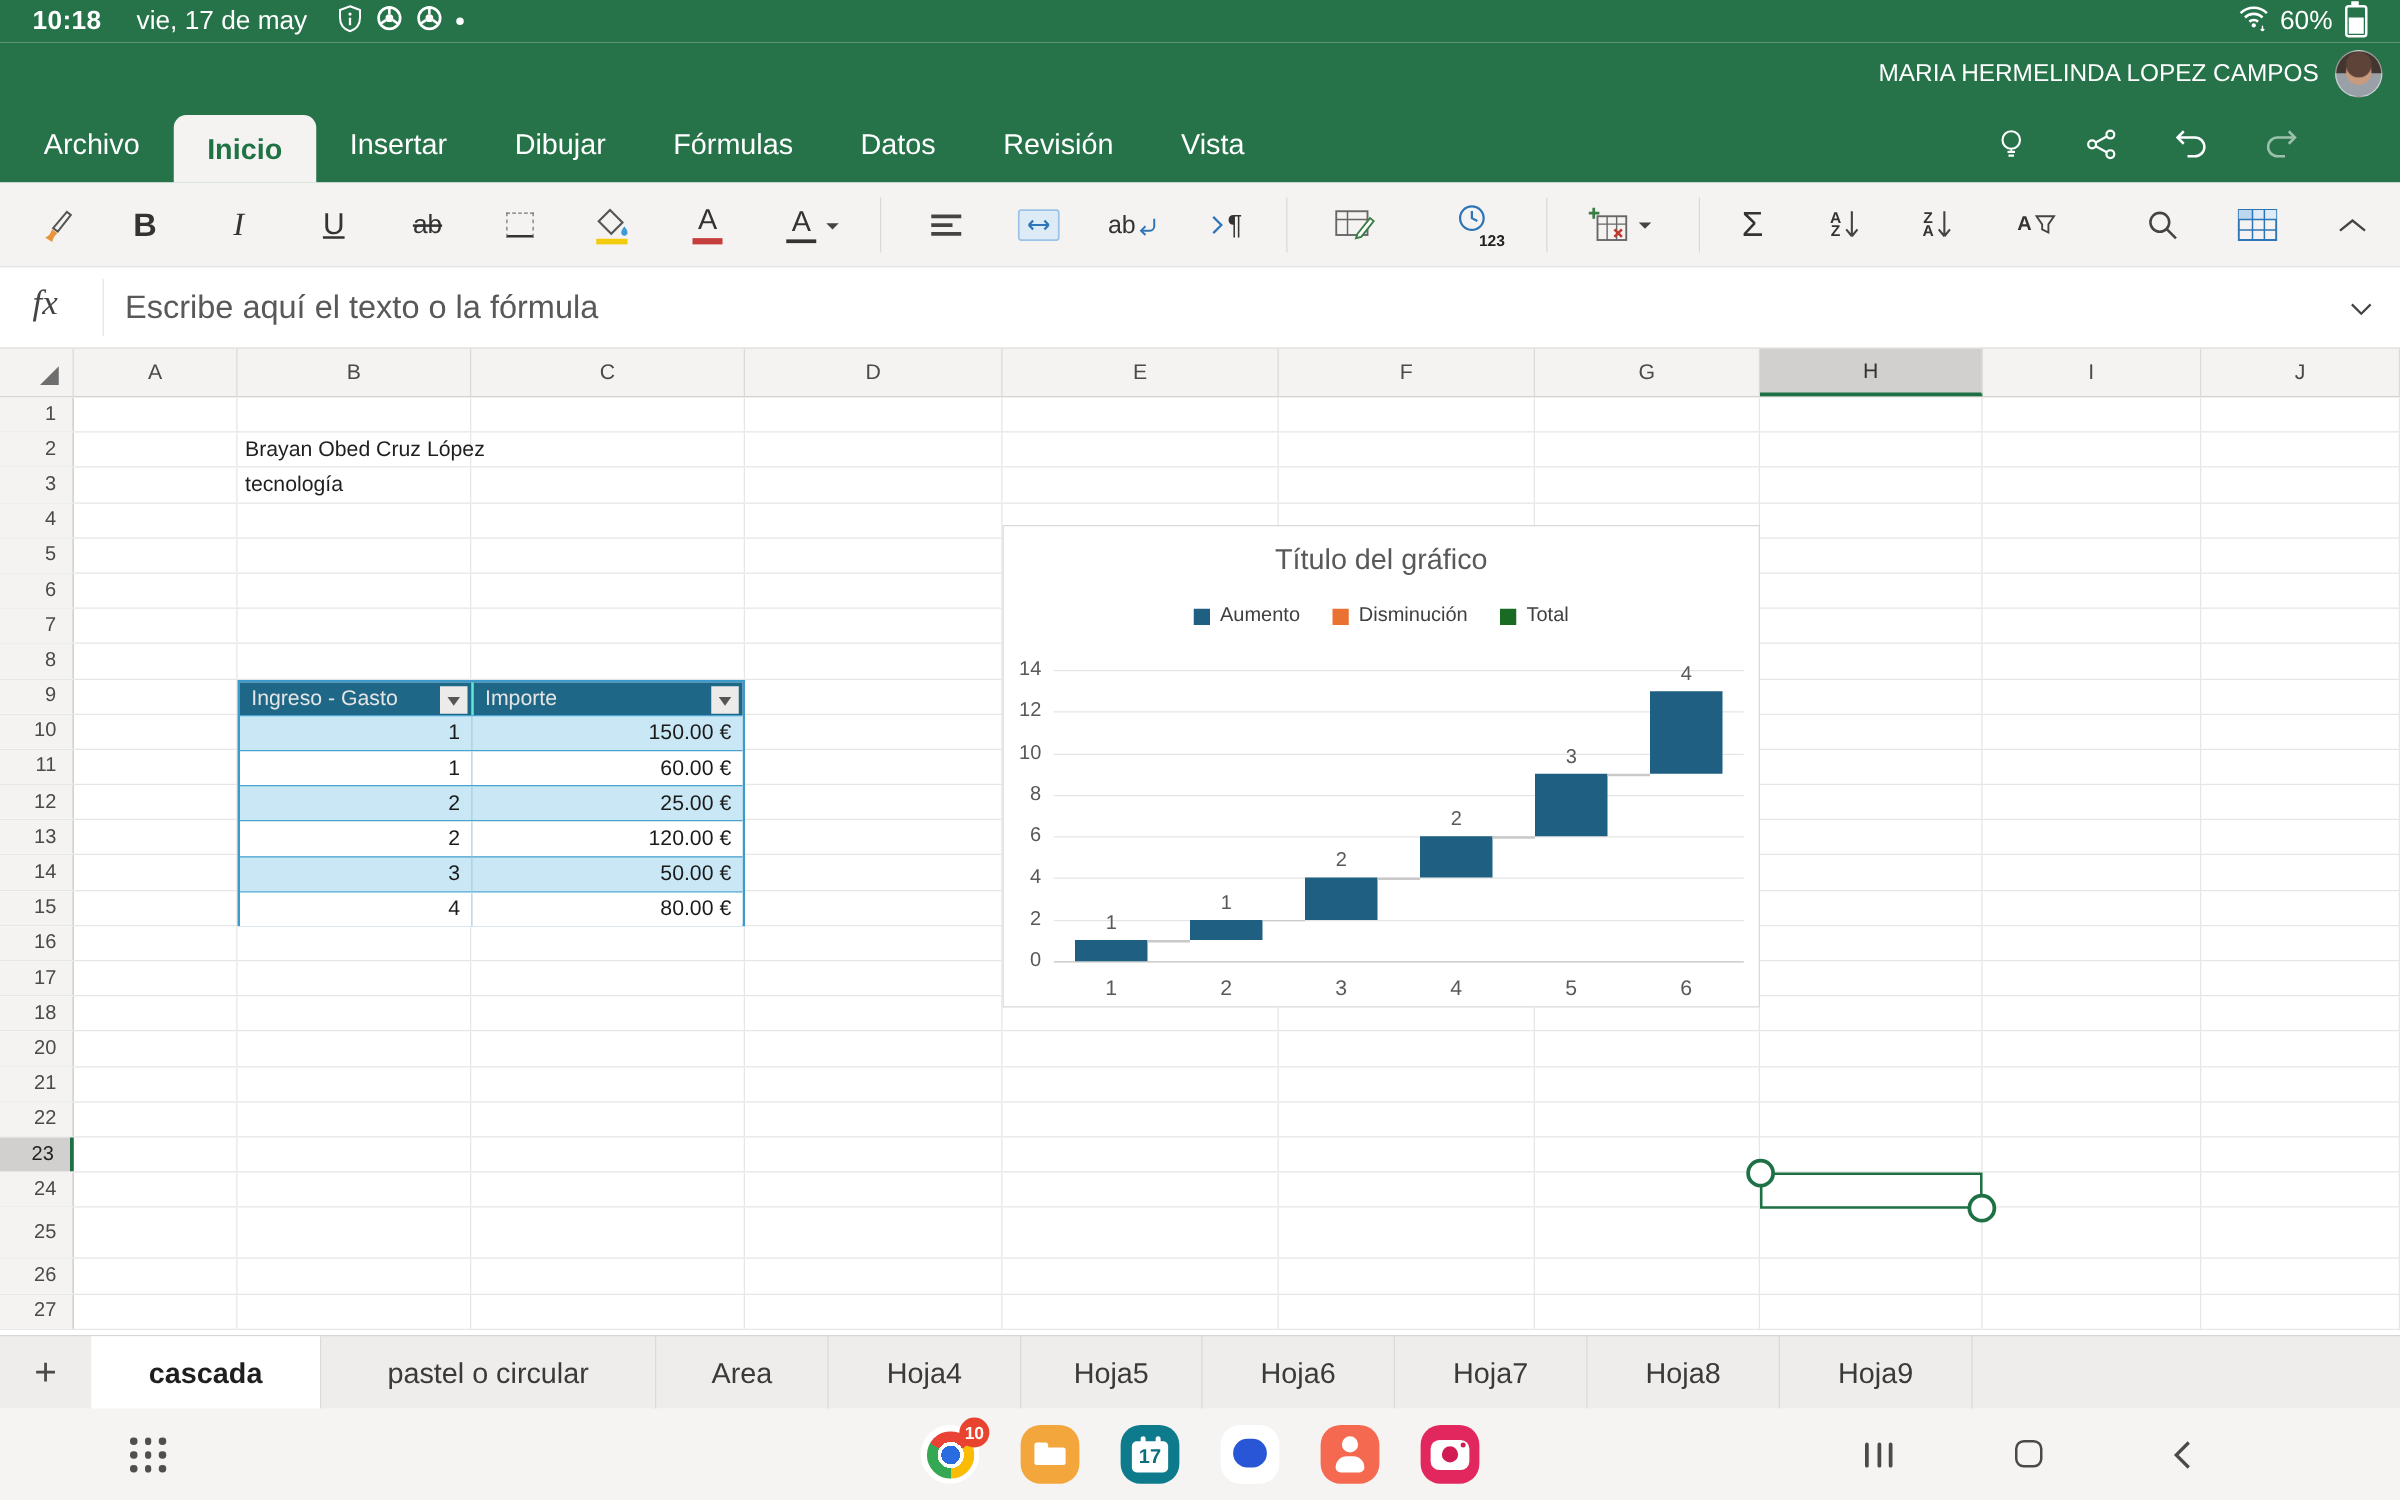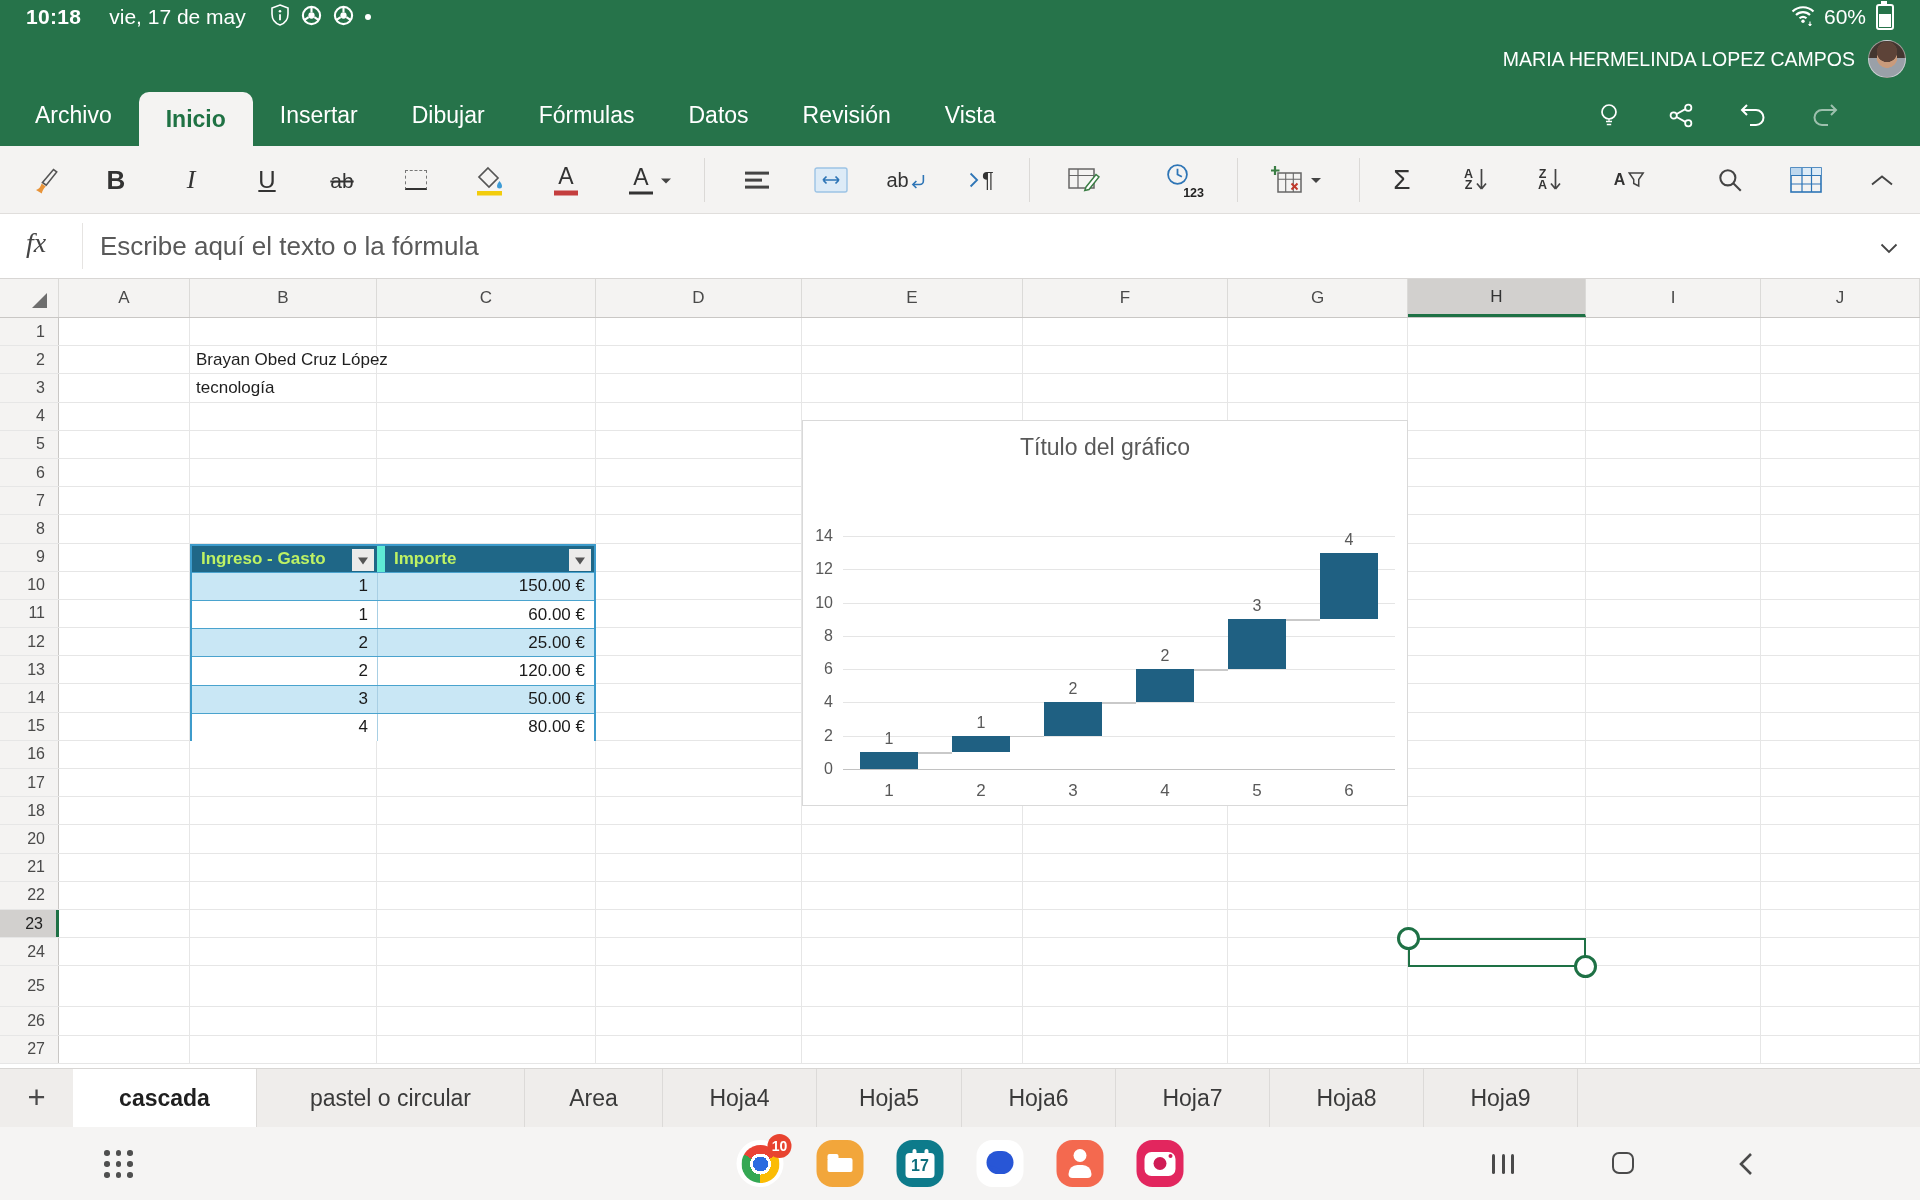--- a/index.html
+++ b/index.html
@@ -88,23 +88,23 @@
   .grow{display:flex;box-sizing:border-box;border-bottom:1px solid #E6E6E6;}
   .rn{box-sizing:border-box;width:59px;background:#F4F3F2;border-right:1px solid #C9C7C5;display:flex;
       align-items:center;justify-content:flex-end;padding-right:13px;font-size:16px;color:#4a4a4a;flex:none;}
   .rn.sel{background:#D2D0CE;border-right:3px solid #1E7145;color:#222;}
   .gcell{box-sizing:border-box;border-right:1px solid #E6E6E6;font-size:17px;color:#1f1f1f;display:flex;
          align-items:center;padding:0 6px;white-space:nowrap;overflow:visible;flex:none;}
 
   
   .twrap{position:absolute;z-index:3;box-sizing:border-box;border:2px solid #3D9BCB;background:#fff;}
   .thead{display:flex;background:#1F6787;box-sizing:border-box;}
-  .thc{box-sizing:border-box;color:#bef264;font-weight:700;font-size:17px;display:flex;align-items:center;
+  .thc{box-sizing:border-box;color:#e5e5e5;font-weight:400;font-size:17px;display:flex;align-items:center;
        padding-left:9px;position:relative;}
-  .thc + .thc{border-left:8px solid #5eead4;}
+  .thc + .thc{border-left:2px solid #5eead4;}
   .flt{position:absolute;right:3px;top:3px;width:22px;height:22px;background:#ECEBEA;display:flex;
        align-items:center;justify-content:center;}
   .flt i{width:0;height:0;border:5.5px solid transparent;border-top:7px solid #555;transform:translateY(3.5px);}
   .trow{display:flex;box-sizing:border-box;border-top:1px solid #4AA3CE;background:#fff;}
   .trow.alt{background:#C9E7F5;}
   .tcell{box-sizing:border-box;display:flex;align-items:center;justify-content:flex-end;padding-right:9px;
          font-size:17px;color:#1a1a1a;}
   .tcell + .tcell{border-left:1px solid #A8CFE4;}
 
   
@@ -817,20 +817,34 @@
           <div class="tcell" style="width: 185px;">3</div>
           <div class="tcell" style="width: 217px;">50.00 €</div>
         </div>
         <div class="trow" style="height: 28.2px;">
           <div class="tcell" style="width: 185px;">4</div>
           <div class="tcell" style="width: 217px;">80.00 €</div>
         </div>
       </div>
       <div class="chart" style="left: 802px; top: 102px; width: 606px; height: 386px;">
         <div class="ctitle">Título del gráfico</div>
+        <div class="clegend">
+          <span class="lg">
+            <i style="background: rgb(31, 96, 130);"></i>
+            <span>Aumento</span>
+          </span>
+          <span class="lg">
+            <i style="background: rgb(233, 113, 50);"></i>
+            <span>Disminución</span>
+          </span>
+          <span class="lg">
+            <i style="background: rgb(25, 107, 36);"></i>
+            <span>Total</span>
+          </span>
+        </div>
         <div class="plot" style="left: 40px; top: 115px; width: 552px; height: 233px;">
           <div class="gl zero" style="top: 233px;"></div>
           <div class="ytick" style="top: 233px;">0</div>
           <div class="gl" style="top: 199.714px;"></div>
           <div class="ytick" style="top: 199.714px;">2</div>
           <div class="gl" style="top: 166.429px;"></div>
           <div class="ytick" style="top: 166.429px;">4</div>
           <div class="gl" style="top: 133.143px;"></div>
           <div class="ytick" style="top: 133.143px;">6</div>
           <div class="gl" style="top: 99.8571px;"></div>

